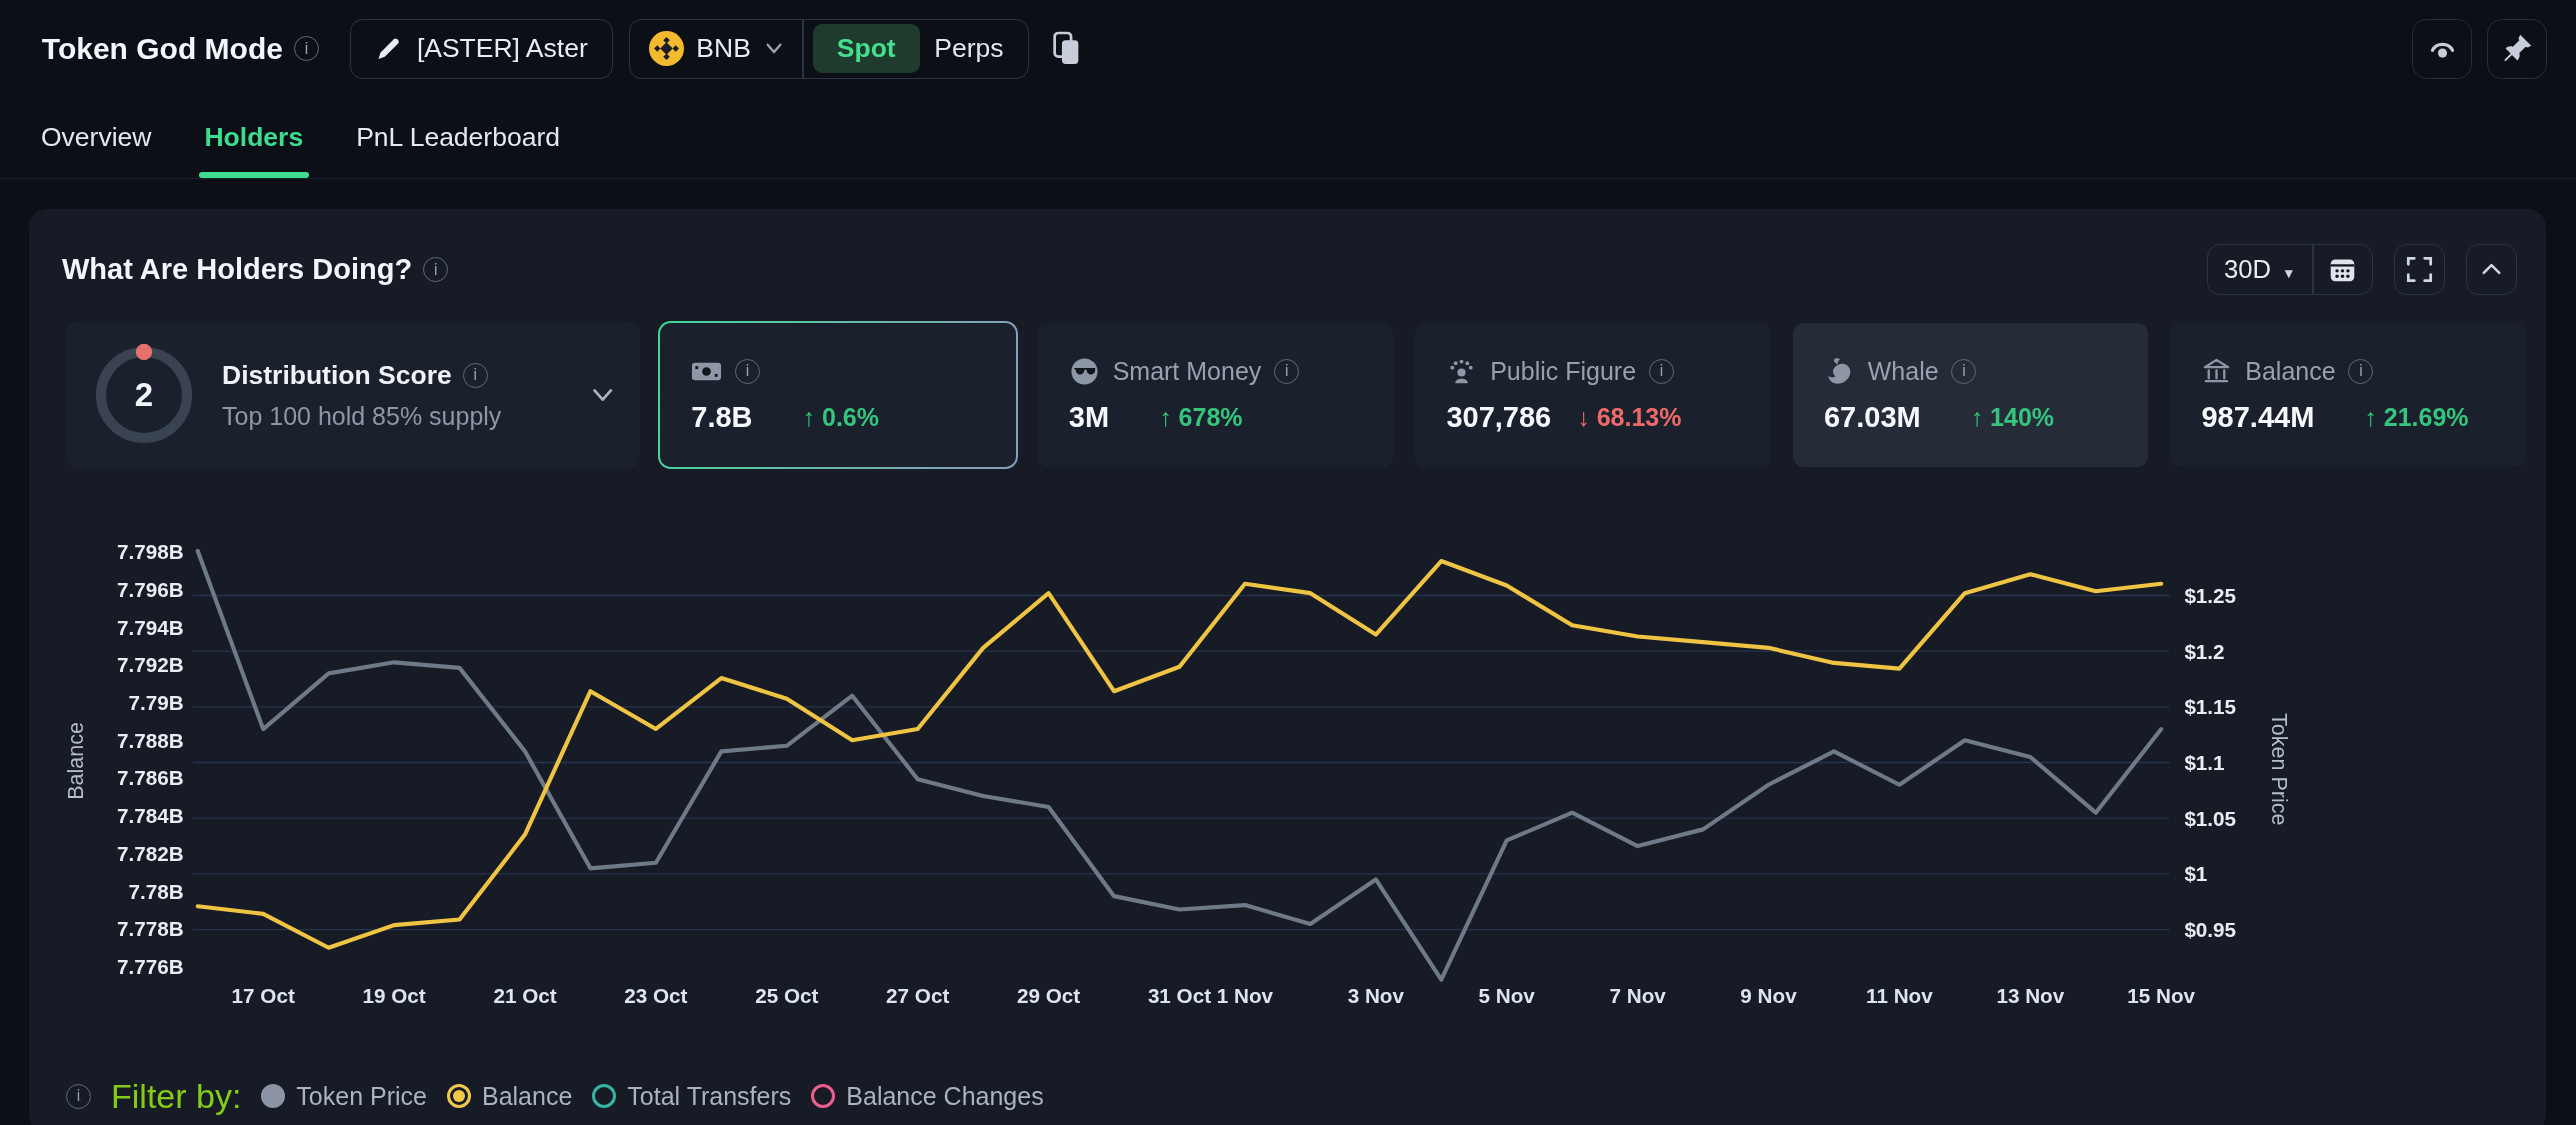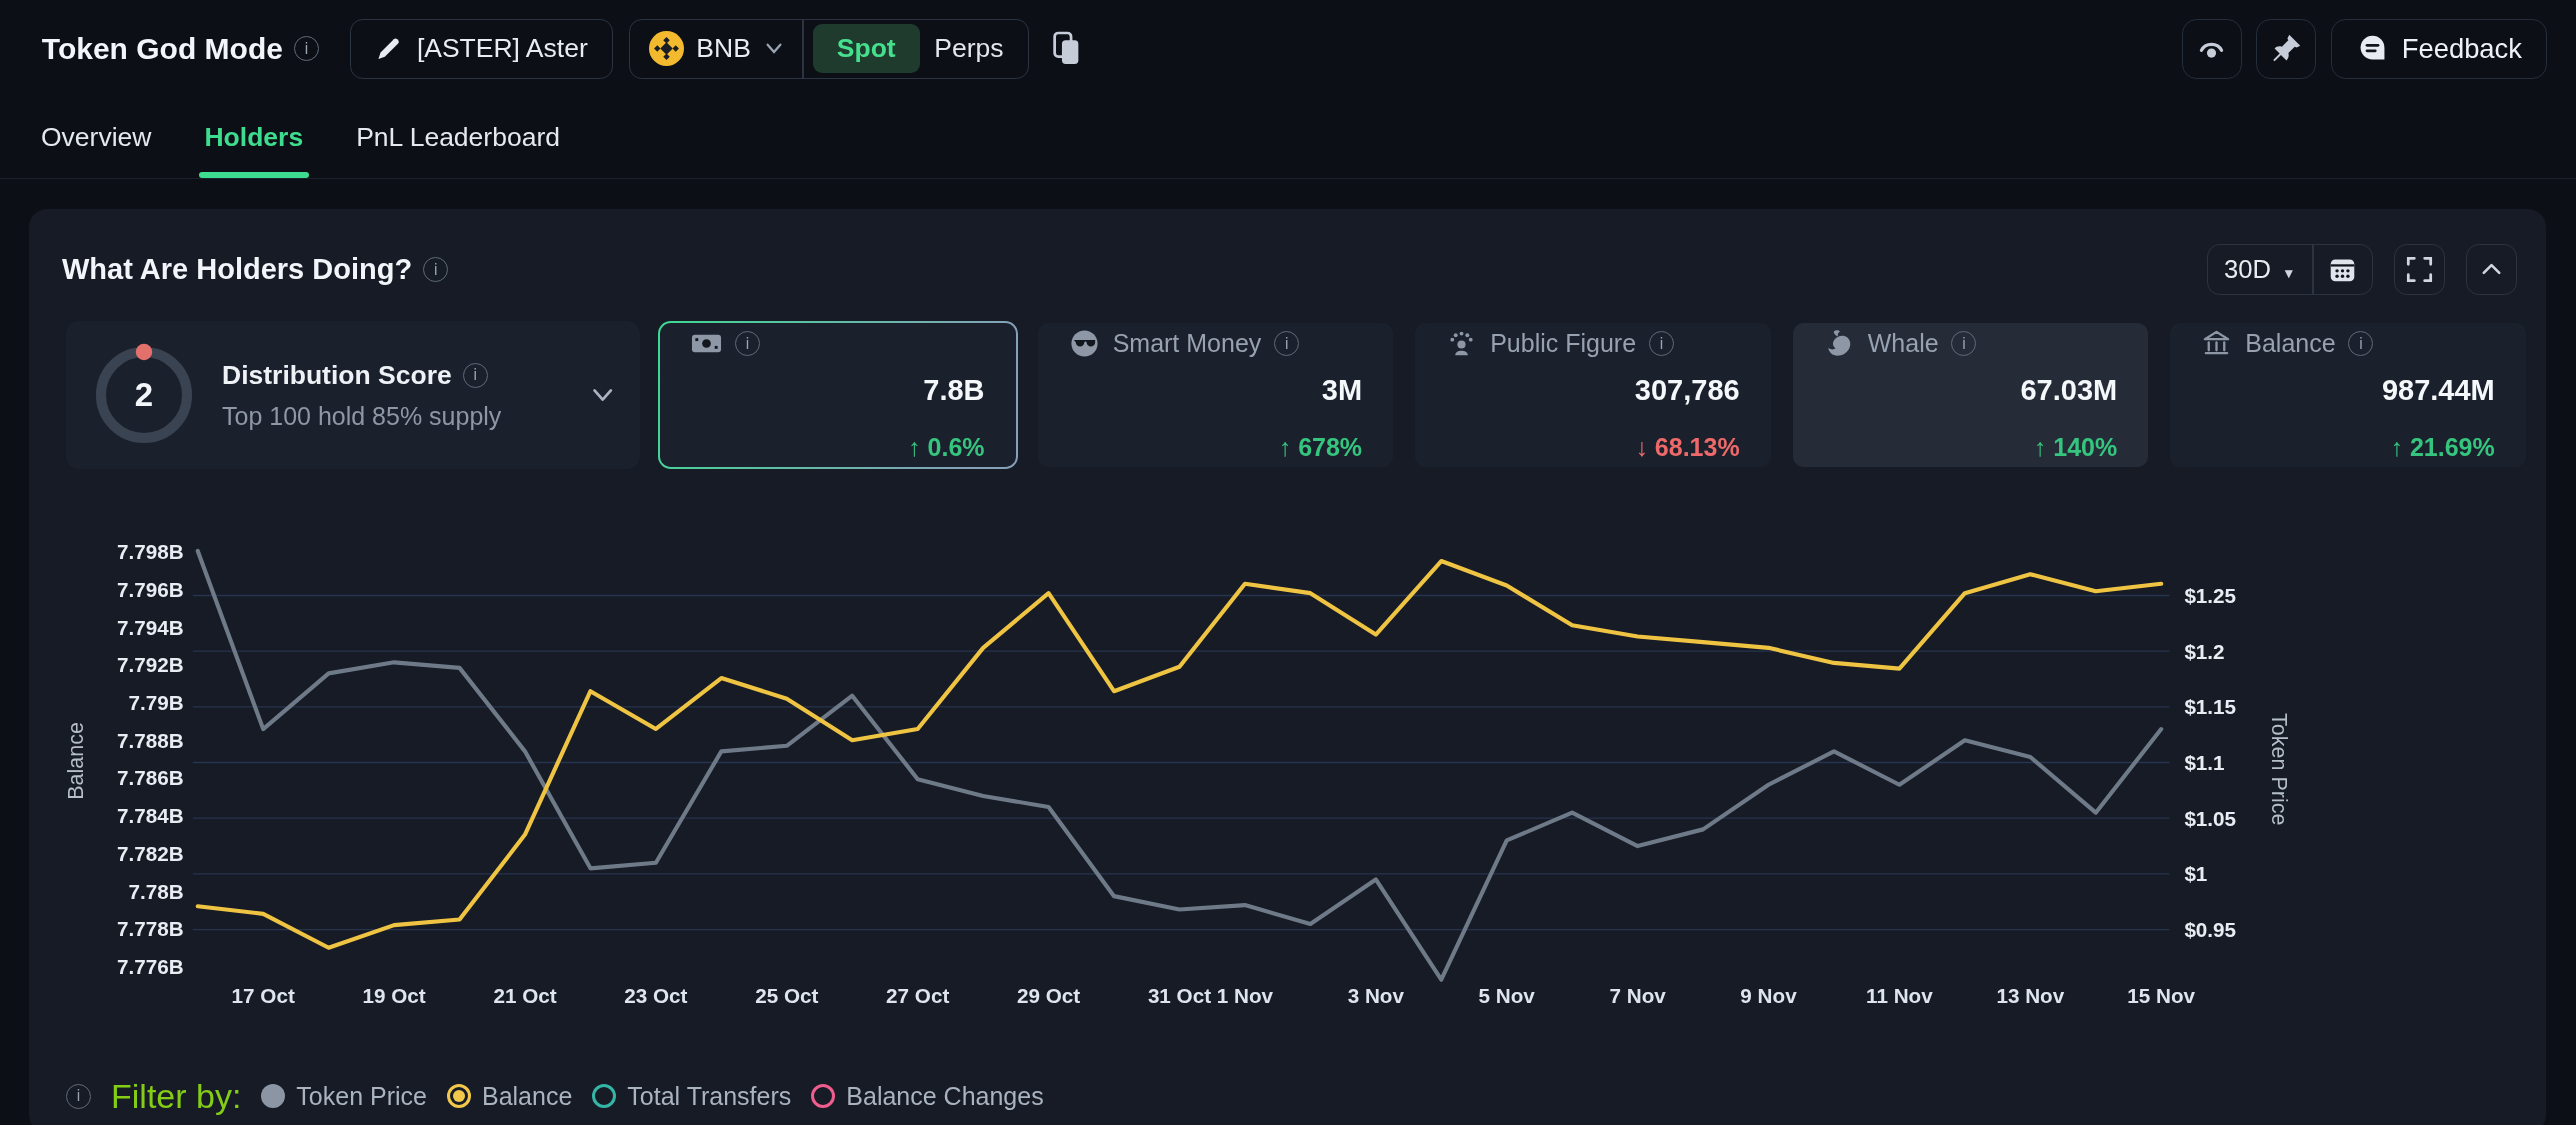--- a/index.html
+++ b/index.html
@@ -76,21 +76,21 @@
 
   .metric-card { flex:1 1 0; border-radius:12.8px; border:2.7px solid transparent;
                  background:linear-gradient(#1b212c,#1b212c) padding-box;
                  padding:25.6px 31px; display:flex; flex-direction:column; justify-content:center; gap:14.6px; }
   .metric-card.selected { background:linear-gradient(#1b212c,#1b212c) padding-box,
                           linear-gradient(110deg,#3ed993,#86a0ba 90%) border-box; }
   .metric-card.hover { background:linear-gradient(#252c38,#252c38) padding-box; }
   .m-label-row { display:flex; align-items:center; gap:12.8px; }
   .m-label { font-size:25px; color:#97a1b0; }
   .m-label-row .info { margin-left:0; }
-  .m-value-row { display:flex; align-items:flex-end; gap:26px;flex-direction:column; }
+  .m-value-row { display:flex; align-items:center; gap:26px; }
   .m-value { font-size:29px; font-weight:bold; color:#f5f8fb; }
   .m-delta { font-size:25px; font-weight:600; }
   .m-delta.up { color:#35c57f;margin-left:24px; }
   .m-delta.down { color:#ee6a6a; }
 
   
   .chart-area { position:absolute; left:0; top:494px; width:2330px; height:567px; }
   .chart-area svg { width:100%; height:100%; }
 
   
@@ -151,28 +151,20 @@
     <button class="icon-btn">
       <svg width="33" height="33" viewBox="0 0 36 36">
         <path d="M7 20 A12 11 0 0 1 29 20" fill="none" stroke="#c6cdd8" stroke-width="3.5" stroke-linecap="round"></path>
         <circle cx="18" cy="23" r="5" fill="#c6cdd8"></circle>
       </svg>
     </button>
     <button class="icon-btn">
       <svg width="33" height="33" viewBox="0 0 36 36">
         <path d="M21 3 L33 15 L29 17 L27 16 L20 23 C21 26 20 29 18 31 L12 25 L5 32 L3.5 30.5 L10.5 23.5 L5 18 C7 15.5 10 15 13 16 L20 9 L19 7 Z" fill="#c6cdd8"></path>
       </svg>
-    </button>
-    <button class="feedback-btn">
-      <svg width="33" height="33" viewBox="0 0 36 36">
-        <path d="M18 4 a13 13 0 0 1 13 13 v13 h-13 a13 13 0 0 1 -13 -13 a13 13 0 0 1 13 -13 Z" fill="#e8ecf2"></path>
-        <line x1="12" y1="14.5" x2="24" y2="14.5" stroke="#10141b" stroke-width="3" stroke-linecap="round"></line>
-        <line x1="12" y1="20.5" x2="21" y2="20.5" stroke="#10141b" stroke-width="3" stroke-linecap="round"></line>
-      </svg>
-      <span>Feedback</span>
     </button>
   </div>
 </div>
 
 <div class="tabs-row">
   <div class="tab">Overview</div>
   <div class="tab active">Holders</div>
   <div class="tab">PnL Leaderboard</div>
 </div>
 

